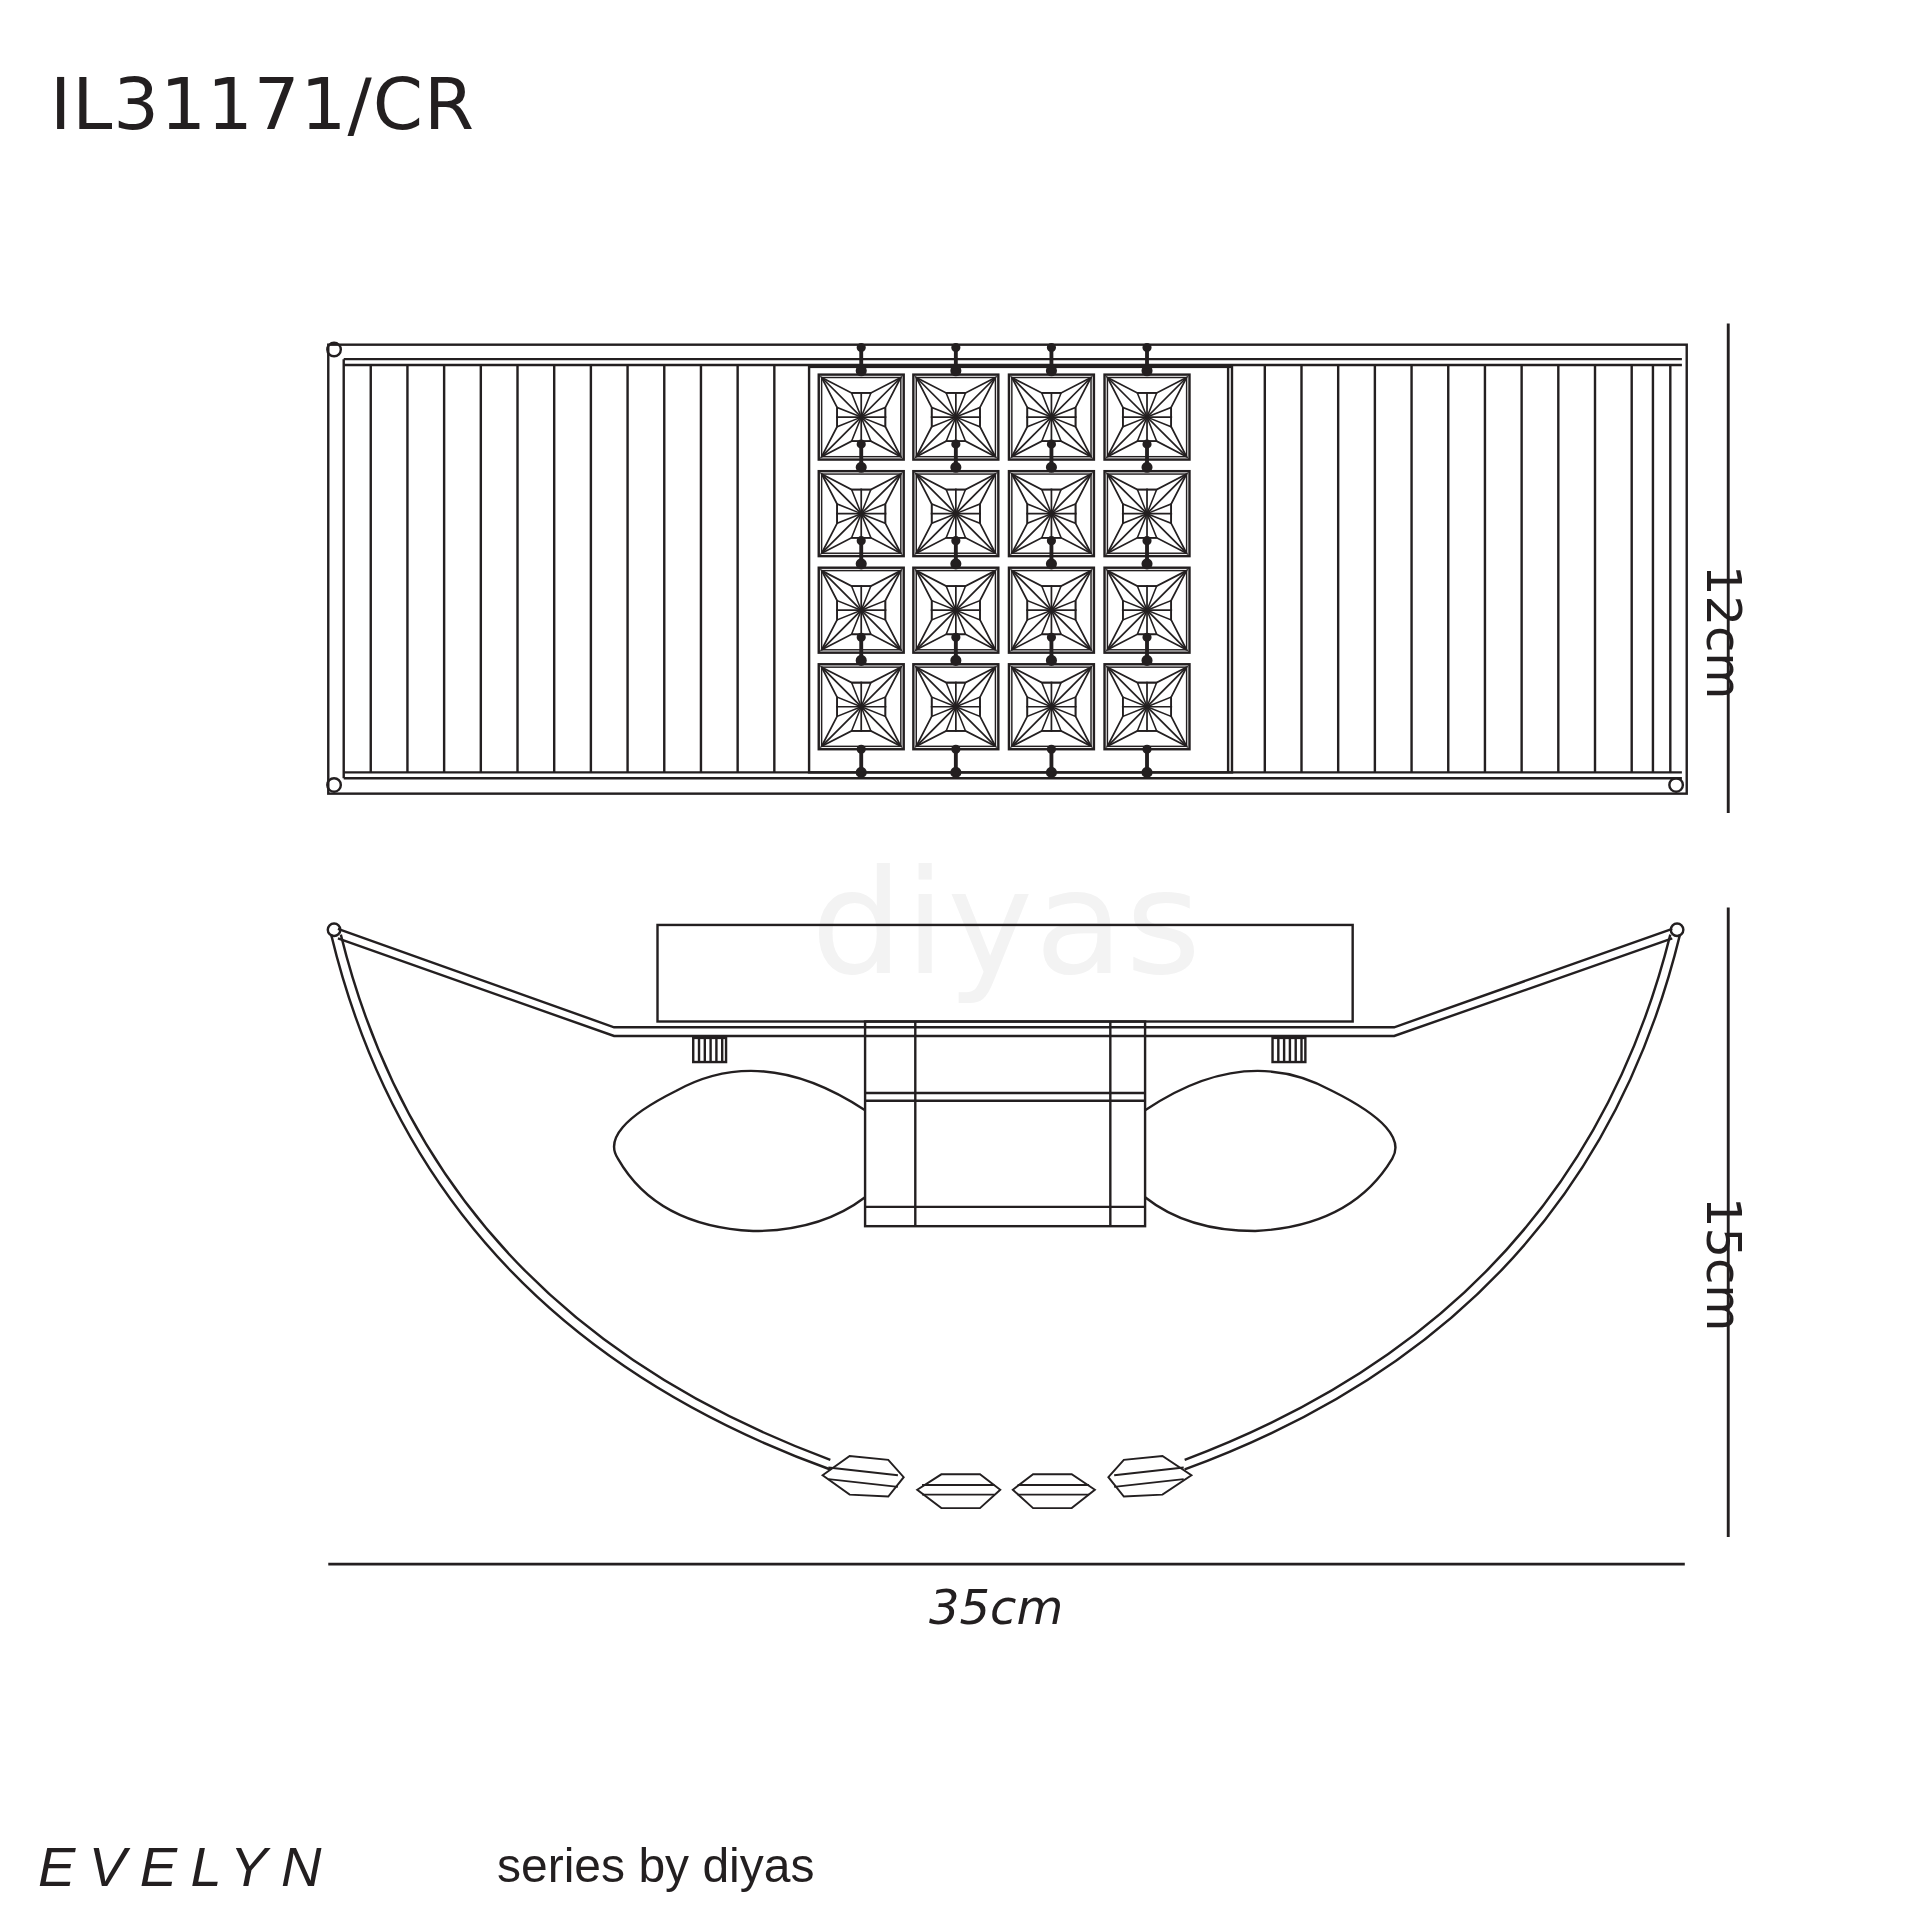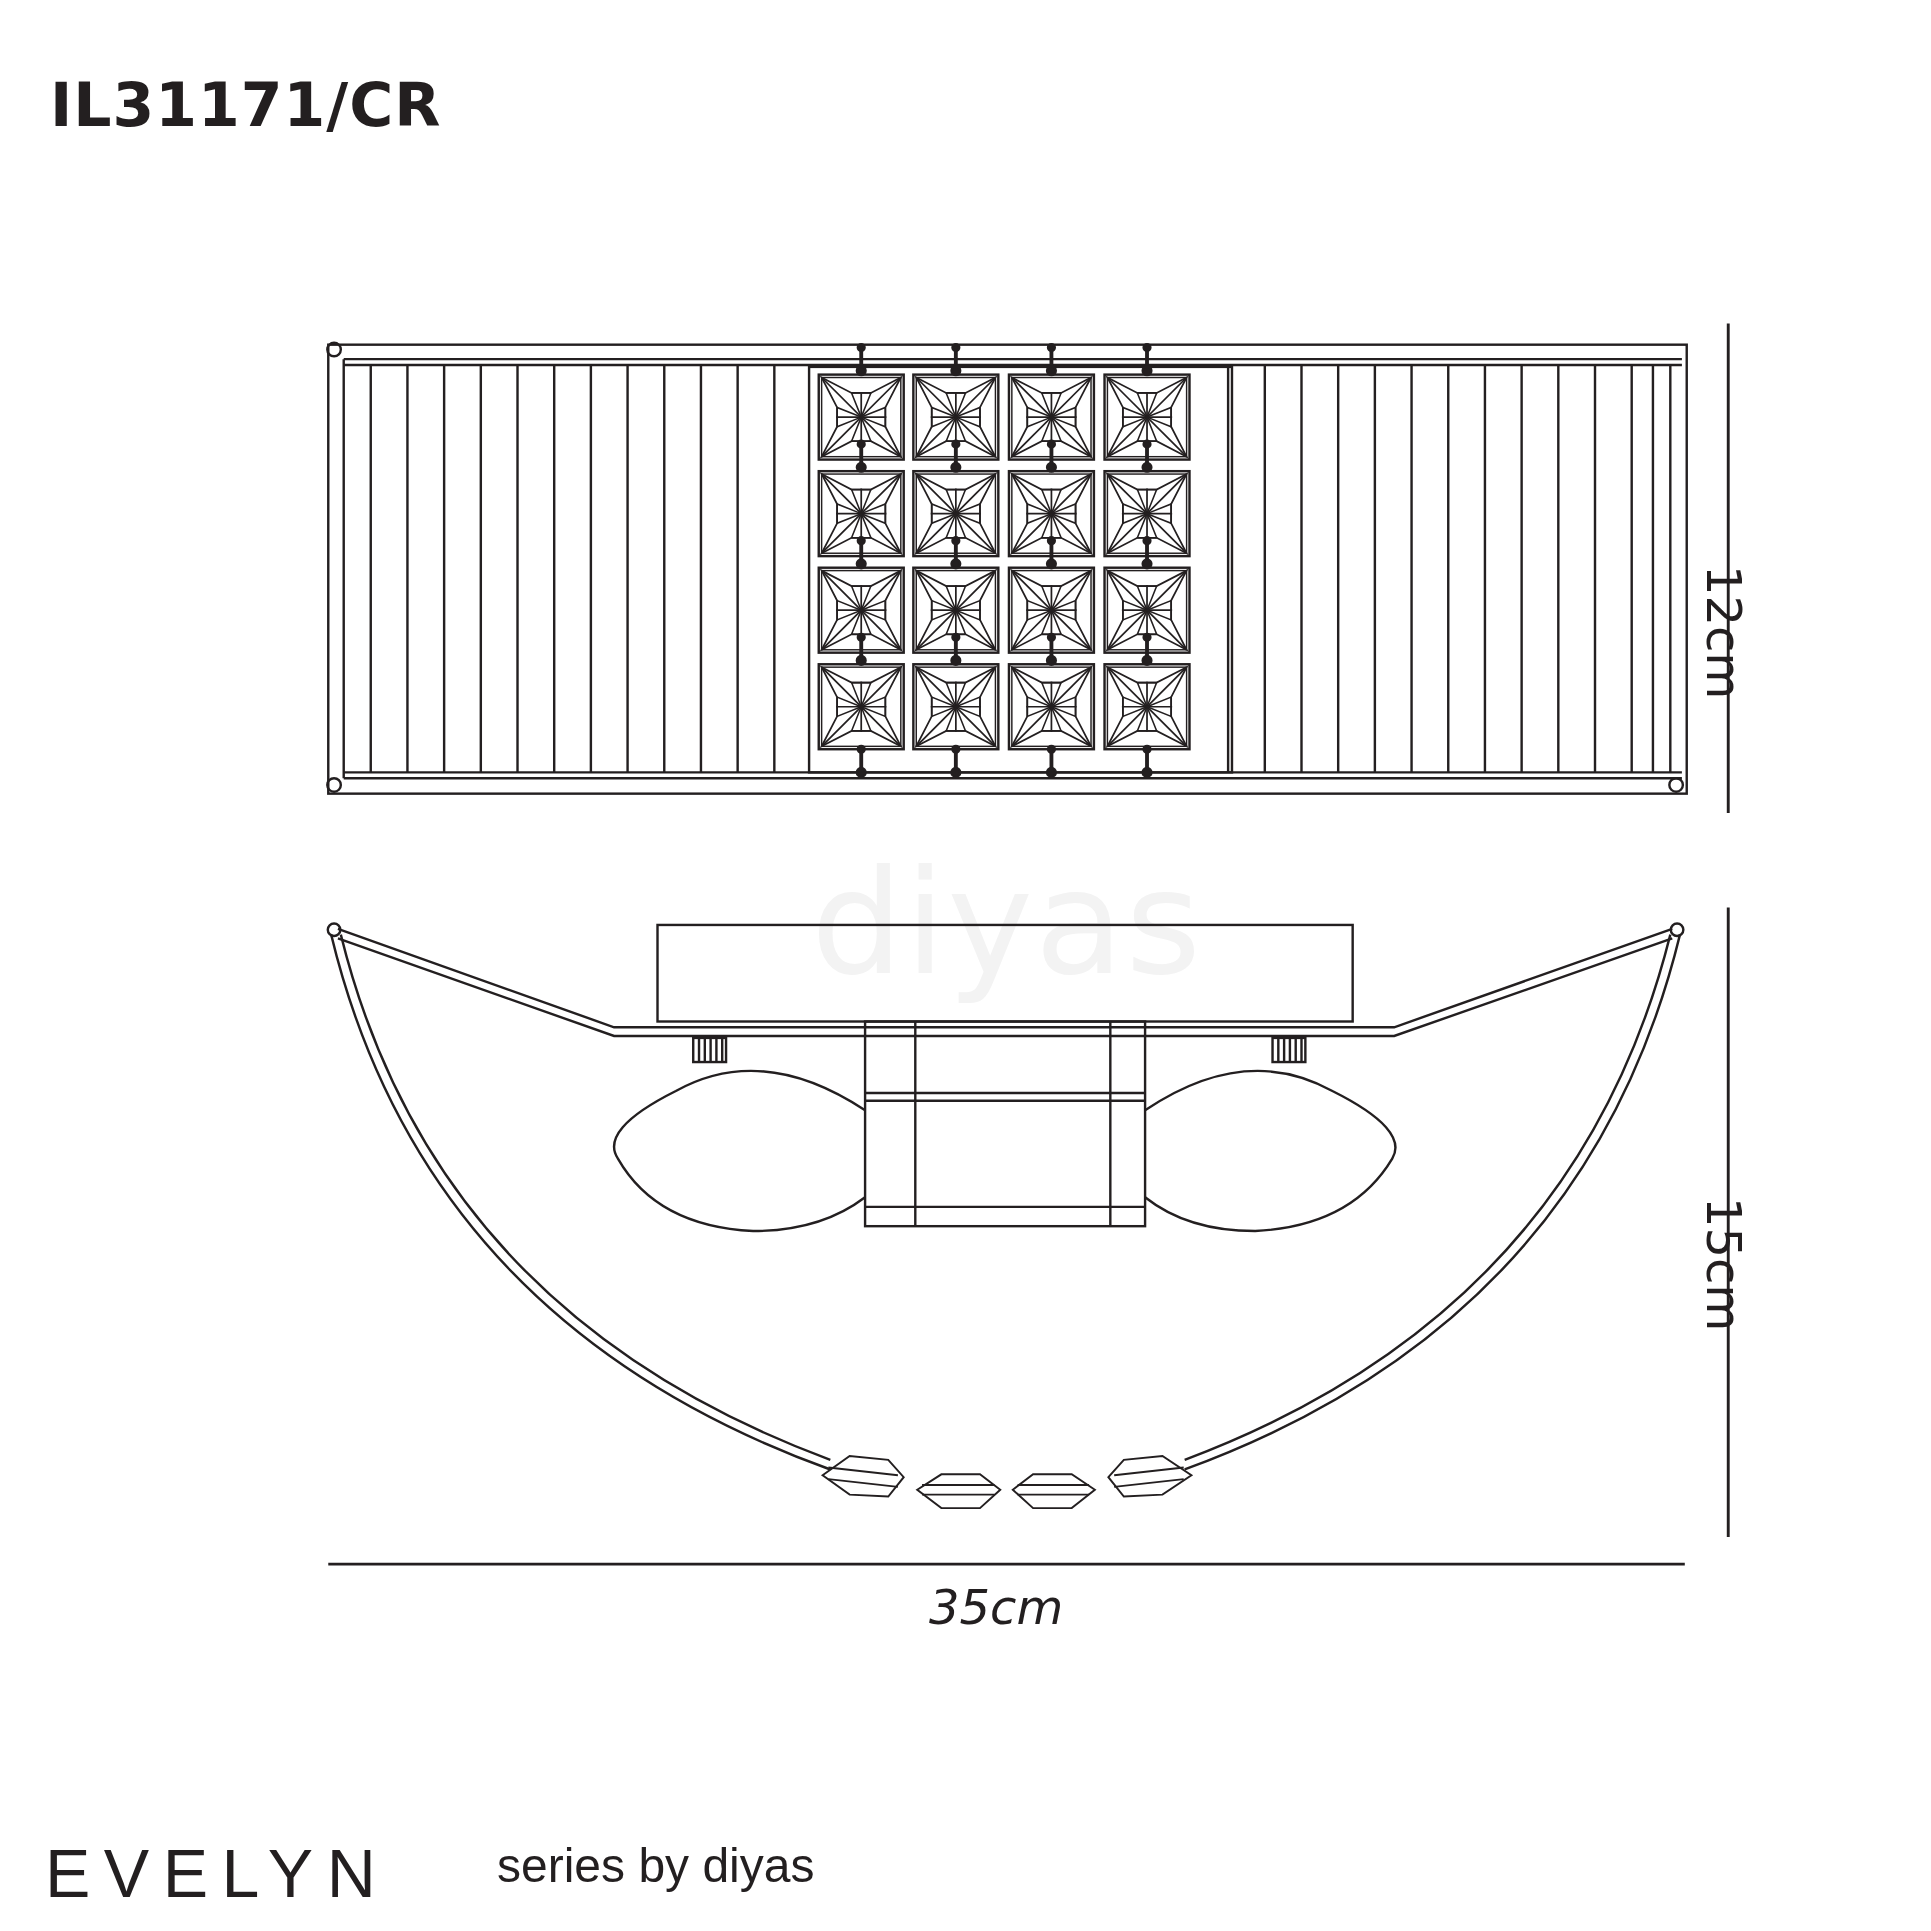--- a/index.html
+++ b/index.html
@@ -1,24 +1,24 @@
 <!DOCTYPE html>
 <html><head>
 <meta charset="utf-8">
 <style>
   html, body { margin:0; padding:0; background:#ffffff; }
   body { width:1931px; height:1931px; position:relative; overflow:hidden; font-family:"Liberation Sans", sans-serif; color:#231f20; }
   .abs { position:absolute; }
-  #title { left:50px; top:75px; font-size:60px; letter-spacing:1px; font-family:"DejaVu Sans", sans-serif; font-weight:bold; line-height:1; }
+  #title { left:50px; top:68px; font-size:72px; letter-spacing:1px; font-family:"DejaVu Sans", sans-serif; font-weight:normal; line-height:1; }
   #diagram { position:absolute; left:0; top:0; width:1931px; height:1931px; }
   .dim-label { font-family:"DejaVu Sans", sans-serif; font-size:48px; color:#231f20; line-height:1; }
   #dim-12 { left:1748px; top:565px; transform:rotate(90deg); transform-origin:left top; }
   #dim-15 { left:1748px; top:1197px; transform:rotate(90deg); transform-origin:left top; }
   #dim-35 { left:929px; top:1583px;font-style:italic; }
-  #brand { left:45px; top:1839px; font-size:68px; letter-spacing:13.5px; line-height:1; }
+  #brand { left:38px; top:1839px; font-size:56px; letter-spacing:13.5px; line-height:1;font-style:italic; }
   #series { left:497px; top:1842px; font-size:48px; line-height:1; }
   #watermark { left:811px; top:850px; font-size:145px; color:#f3f3f3; font-family:"DejaVu Sans", sans-serif; letter-spacing:1.9px; line-height:1; }
 </style>
 </head>
 <body>
 
 <div id="title" class="abs">IL31171/CR</div>
 
 <div id="watermark" class="abs">diyas</div>
 

